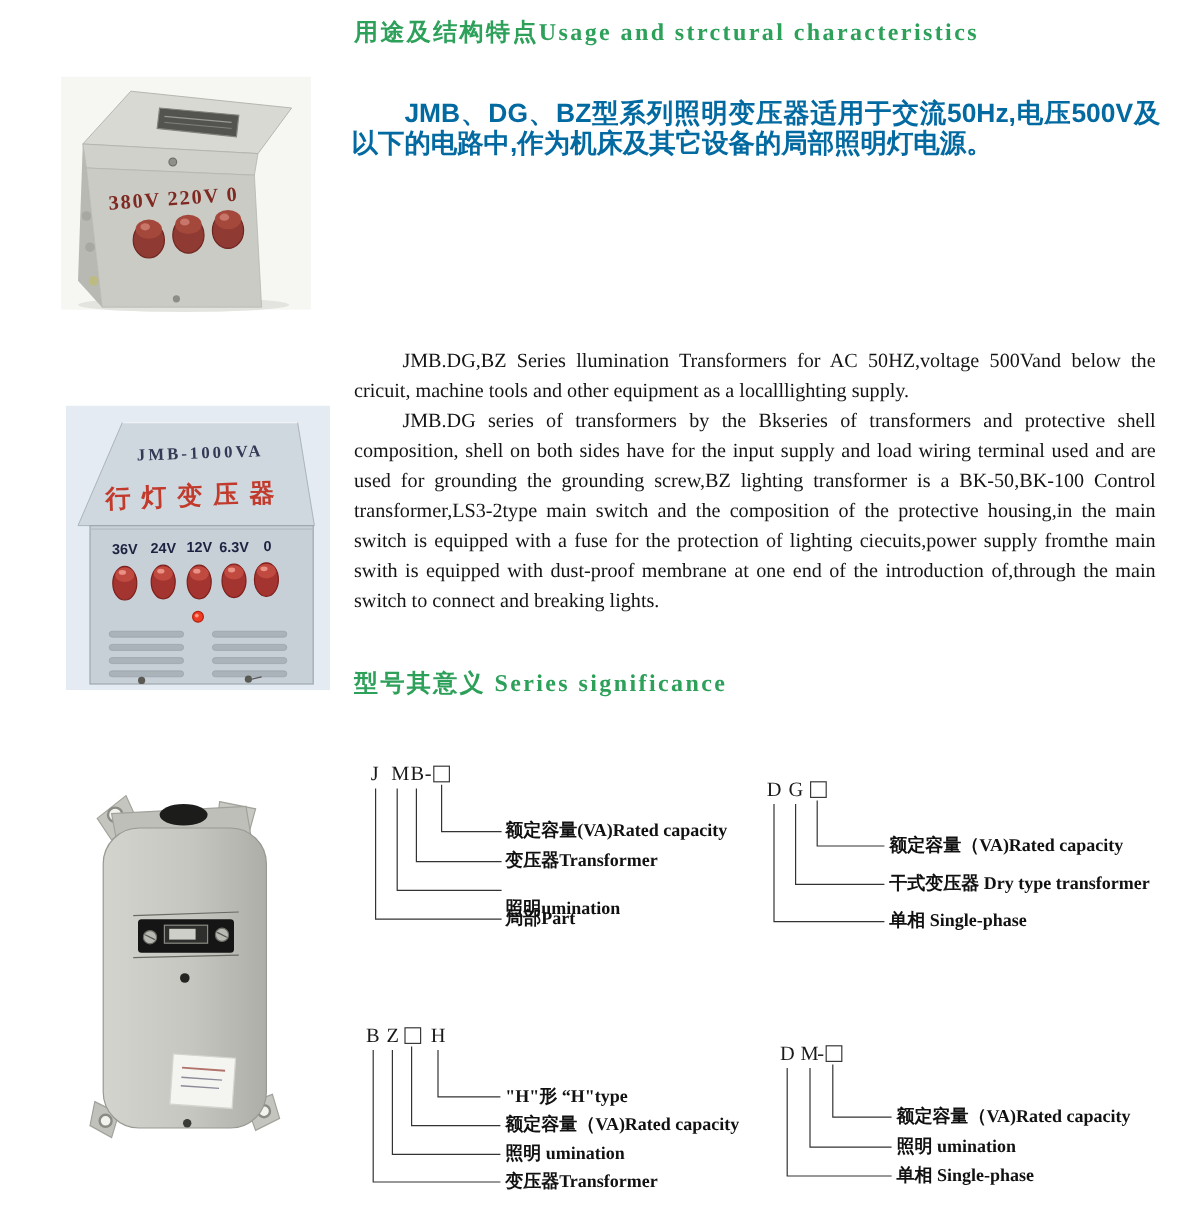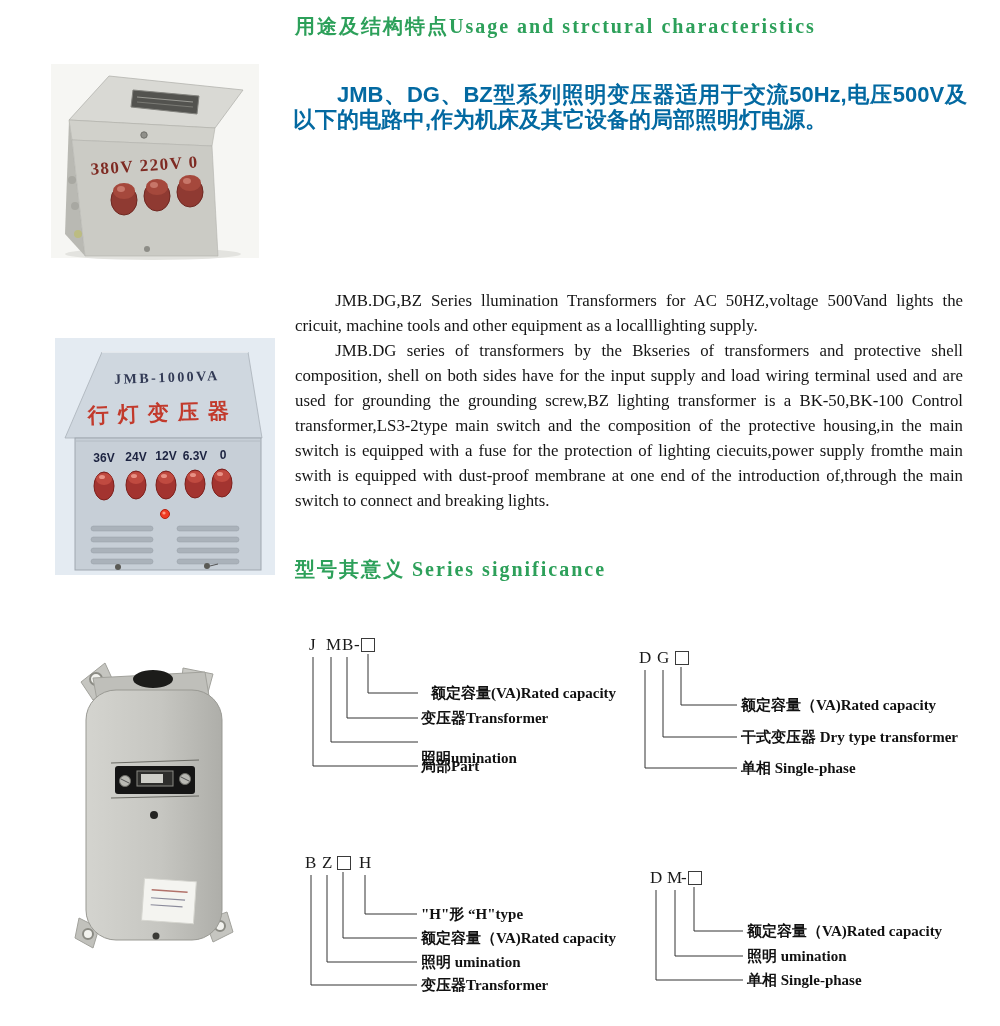--- a/index.html
+++ b/index.html
@@ -158,40 +158,40 @@
         <line x1="96" y1="243" x2="132" y2="243" stroke="#b2726a" stroke-width="1.5"></line>
         <line x1="96" y1="251" x2="130" y2="251" stroke="#8a8a9a" stroke-width="1.2"></line>
         <line x1="96" y1="258" x2="128" y2="258" stroke="#8a8a9a" stroke-width="1.2"></line>
       </g>
       <circle cx="101" cy="288" r="3.5" fill="#3a3a36"></circle>
     </svg>
   </figure>
 
   <h2 class="sec-title" style="left:295px;top:13px;">用途及结构特点Usage and strctural characteristics</h2>
   <p class="cn" style="left:293px;top:82px;">JMB、DG、BZ型系列照明变压器适用于交流50Hz,电压500V及以下的电路中,作为机床及其它设备的局部照明灯电源。</p>
-  <p class="en" style="left:295px;top:288px;">JMB.DG,BZ Series llumination Transformers for AC 50HZ,voltage 500Vand lights the  cricuit, machine tools and other equipment as a localllighting supply.</p>
+  <p class="en" style="left:295px;top:288px;">JMB.DG,BZ Series llumination Transformers for AC 50HZ,voltage 500Vand below the  cricuit, machine tools and other equipment as a localllighting supply.</p>
   <p class="en" style="left:295px;top:338px;">JMB.DG series of transformers by the Bkseries of transformers and protective shell composition, shell on both sides have for the input supply and load wiring terminal used and  are used for grounding the grounding screw,BZ lighting transformer is a  BK-50,BK-100 Control transformer,LS3-2type main switch and the composition of the protective housing,in the main switch is equipped with a fuse for the protection of lighting ciecuits,power supply fromthe main swith is equipped with dust-proof membrane at one end of the introduction of,through the main switch to connect and breaking lights.</p>
 
   <h2 class="sec-title" style="left:295px;top:556px;">型号其意义 Series significance</h2>
 
   <div class="diagram" style="left:305px;top:635px;width:335px;height:145px;">
     <svg width="335" height="145">
       <g fill="none" stroke="#333" stroke-width="1">
         <polyline points="8,22 8,131 113,131"></polyline>
         <polyline points="26,22 26,107 113,107"></polyline>
         <polyline points="42,22 42,83 113,83"></polyline>
         <polyline points="63,19 63,58 113,58"></polyline>
       </g>
     </svg>
     <span class="code-letter" style="left:4px;">J</span>
     <span class="code-letter" style="left:21px;">M</span>
     <span class="code-letter" style="left:37px;">B</span>
     <span class="code-letter" style="left:49px;">-</span>
     <span class="digit-box" style="left:56px;top:3px;"></span>
-    <span class="dlabel" style="left:116px;top:49px;margin-left:10px;">额定容量(VA)Rated capacity</span>
+    <span class="dlabel" style="left:116px;top:49px;">额定容量(VA)Rated capacity</span>
     <span class="dlabel" style="left:116px;top:74px;">变压器Transformer</span>
     <span class="dlabel" style="left:116px;top:98px;margin-top:16px;">照明umination</span>
     <span class="dlabel" style="left:116px;top:122px;">局部Part</span>
   </div>
 
   <div class="diagram" style="left:637px;top:648px;width:348px;height:130px;">
     <svg width="348" height="130">
       <g fill="none" stroke="#333" stroke-width="1">
         <polyline points="8,22 8,120 100,120"></polyline>
         <polyline points="26,22 26,89 100,89"></polyline>

